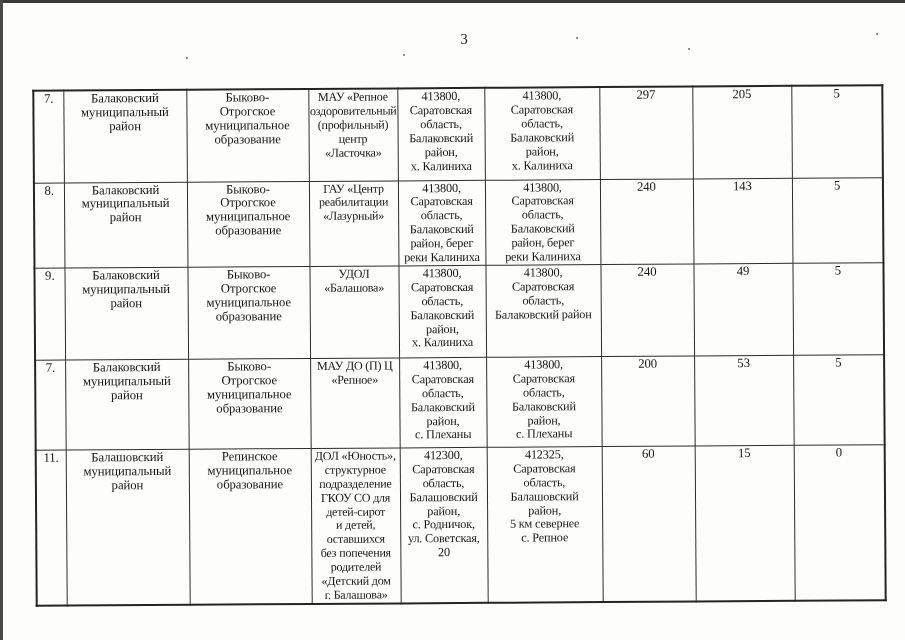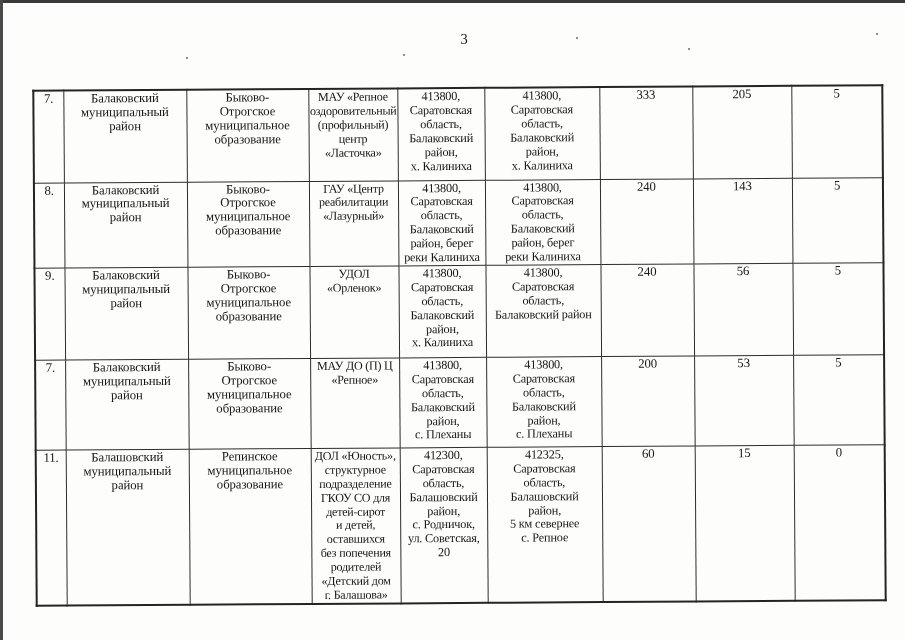--- a/index.html
+++ b/index.html
@@ -107,21 +107,21 @@
 область,
 Балаковский
 район,
 х. Калиниха</td>
       <td class="c-addr">413800,
 Саратовская
 область,
 Балаковский
 район,
 х. Калиниха</td>
-      <td>333</td>
+      <td>297</td>
       <td>205</td>
       <td>5</td>
     </tr>
     <tr class="r-b">
       <td>8.</td>
       <td>Балаковский
 муниципальный
 район</td>
       <td>Быково-
 Отрогское
@@ -149,33 +149,33 @@
     <tr class="r-c">
       <td>9.</td>
       <td>Балаковский
 муниципальный
 район</td>
       <td>Быково-
 Отрогское
 муниципальное
 образование</td>
       <td class="c-org">УДОЛ
-«Орленок»</td>
+«Балашова»</td>
       <td class="c-addr">413800,
 Саратовская
 область,
 Балаковский
 район,
 х. Калиниха</td>
       <td class="c-addr">413800,
 Саратовская
 область,
 Балаковский район</td>
       <td>240</td>
-      <td>56</td>
+      <td>49</td>
       <td>5</td>
     </tr>
     <tr class="r-d">
       <td>7.</td>
       <td>Балаковский
 муниципальный
 район</td>
       <td>Быково-
 Отрогское
 муниципальное

